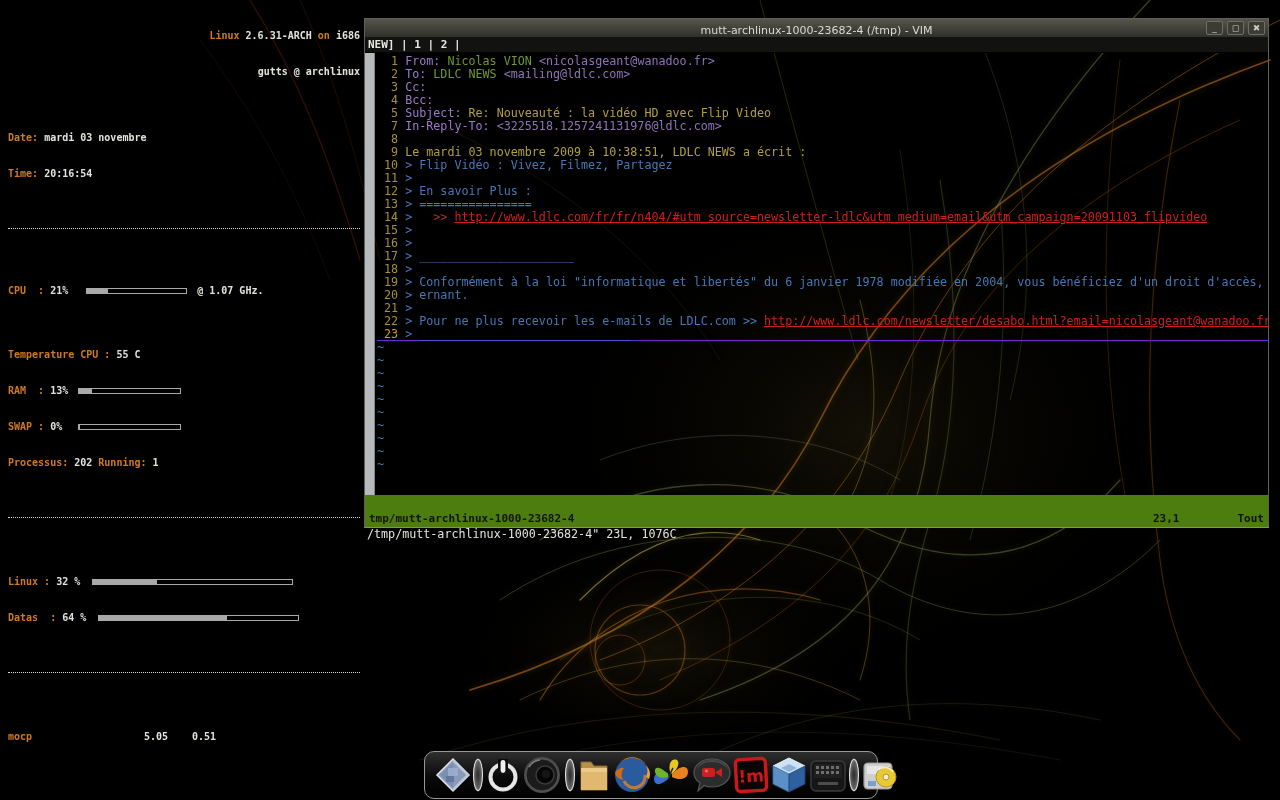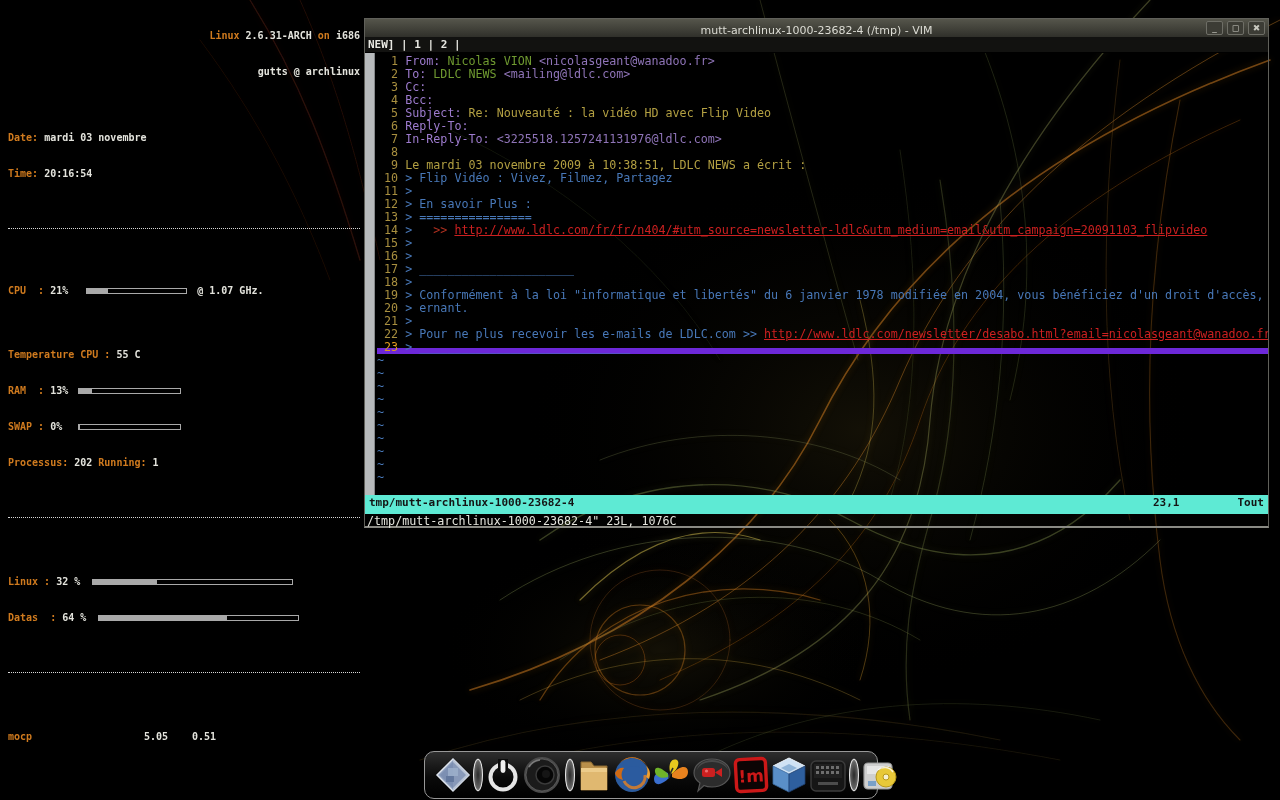--- a/index.html
+++ b/index.html
@@ -31,32 +31,32 @@
   .winbtns{position:absolute;right:3px;top:2px;display:flex;gap:4px}
   .wbtn{width:17px;height:14px;border:1px solid #6e6e66;background:#3c3c35;color:#c9c9c0;
         font:9px/12px "DejaVu Sans",sans-serif;text-align:center;border-radius:2px}
   #tabbar{height:16px;background:#121210;color:#e8e8e2;font:bold 11px/16px "DejaVu Sans Mono",monospace;
           padding-left:3px;border-bottom:1px solid #000;white-space:pre}
   #vimbody{position:relative;height:442px;overflow:hidden}
   #vscroll{position:absolute;left:0;top:0;width:10px;height:100%;background:#b7babc;border-right:1px solid #85888a}
   #vlines{position:absolute;left:12px;top:2px;right:0;bottom:0;overflow:hidden;
           font:11.7px/13px "DejaVu Sans Mono",monospace}
   .vline{white-space:pre;height:13px}
-  .cursorline{border-bottom:6px solid #6d28d9;width:100%}
+  .cursorline{border-bottom:1px solid #6d28d9;width:100%}
   .s-ln{color:#a88f3f}
   .s-lnc{color:#e09a1e}
   .s-k{color:#9d7bce}
   .s-g{color:#6f9a30}
   .s-p{color:#8f74b8}
   .s-y{color:#b3a042}
   .s-q{color:#4878b8}
   .s-r{color:#b03020}
   .s-u{color:#cc2020;text-decoration:underline}
-  #statusbar{height:19px;background:#5eead4;color:#141414;font:bold 11px/15px "DejaVu Sans Mono",monospace;
-             display:flex;padding:0 4px;white-space:pre}
+  #statusbar{height:28px;background:#4d7c0f;color:#141414;font:bold 11px/15px "DejaVu Sans Mono",monospace;
+             display:flex;padding:16px 4px;white-space:pre}
   #statusbar .sl{flex:1}
   #statusbar .pos{margin-right:58px}
   #cmdline{height:15px;color:#e4e4dc;font:11.7px/15px "DejaVu Sans Mono",monospace;padding-left:2px;white-space:pre}
 
   
   #dock{position:absolute;left:424px;top:751px;width:454px;height:48px;z-index:4;
         border:1px solid #989898;border-radius:10px;
         background:linear-gradient(#2e2e2e,#0a0a0a 55%,#000);
         display:flex;align-items:center;justify-content:space-between;padding:0 9px}
   .dockitem{display:flex;align-items:center;justify-content:center;height:44px}
@@ -193,21 +193,20 @@
   </div>
   <div id="tabbar">NEW] | 1 | 2 |</div>
   <div id="vimbody">
     <div id="vscroll"></div>
     <div id="vlines">
       <div class="vline"><span class="s-ln">  1 </span><span class="s-k">From: </span><span class="s-g">Nicolas VION </span><span class="s-p">&lt;nicolasgeant@wanadoo.fr&gt;</span></div>
       <div class="vline"><span class="s-ln">  2 </span><span class="s-k">To: </span><span class="s-g">LDLC NEWS </span><span class="s-p">&lt;mailing@ldlc.com&gt;</span></div>
       <div class="vline"><span class="s-ln">  3 </span><span class="s-k">Cc:</span></div>
       <div class="vline"><span class="s-ln">  4 </span><span class="s-k">Bcc:</span></div>
       <div class="vline"><span class="s-ln">  5 </span><span class="s-k">Subject: </span><span class="s-y">Re: Nouveauté : la vidéo HD avec Flip Video</span></div>
-      <div class="vline"><span class="s-ln">  6 </span><span class="s-k">Reply-To:</span></div>
       <div class="vline"><span class="s-ln">  7 </span><span class="s-k">In-Reply-To: </span><span class="s-p">&lt;3225518.1257241131976@ldlc.com&gt;</span></div>
       <div class="vline"><span class="s-ln">  8 </span></div>
       <div class="vline"><span class="s-ln">  9 </span><span class="s-y">Le mardi 03 novembre 2009 à 10:38:51, LDLC NEWS a écrit :</span></div>
       <div class="vline"><span class="s-ln"> 10 </span><span class="s-q">&gt; Flip Vidéo : Vivez, Filmez, Partagez</span></div>
       <div class="vline"><span class="s-ln"> 11 </span><span class="s-q">&gt;</span></div>
       <div class="vline"><span class="s-ln"> 12 </span><span class="s-q">&gt; En savoir Plus :</span></div>
       <div class="vline"><span class="s-ln"> 13 </span><span class="s-q">&gt; ================</span></div>
       <div class="vline"><span class="s-ln"> 14 </span><span class="s-q">&gt; </span><span class="s-r">  &gt;&gt; </span><span class="s-u">http://www.ldlc.com/fr/fr/n404/#utm_source=newsletter-ldlc&amp;utm_medium=email&amp;utm_campaign=20091103_flipvideo</span></div>
       <div class="vline"><span class="s-ln"> 15 </span><span class="s-q">&gt;</span></div>
       <div class="vline"><span class="s-ln"> 16 </span><span class="s-q">&gt;</span></div>

